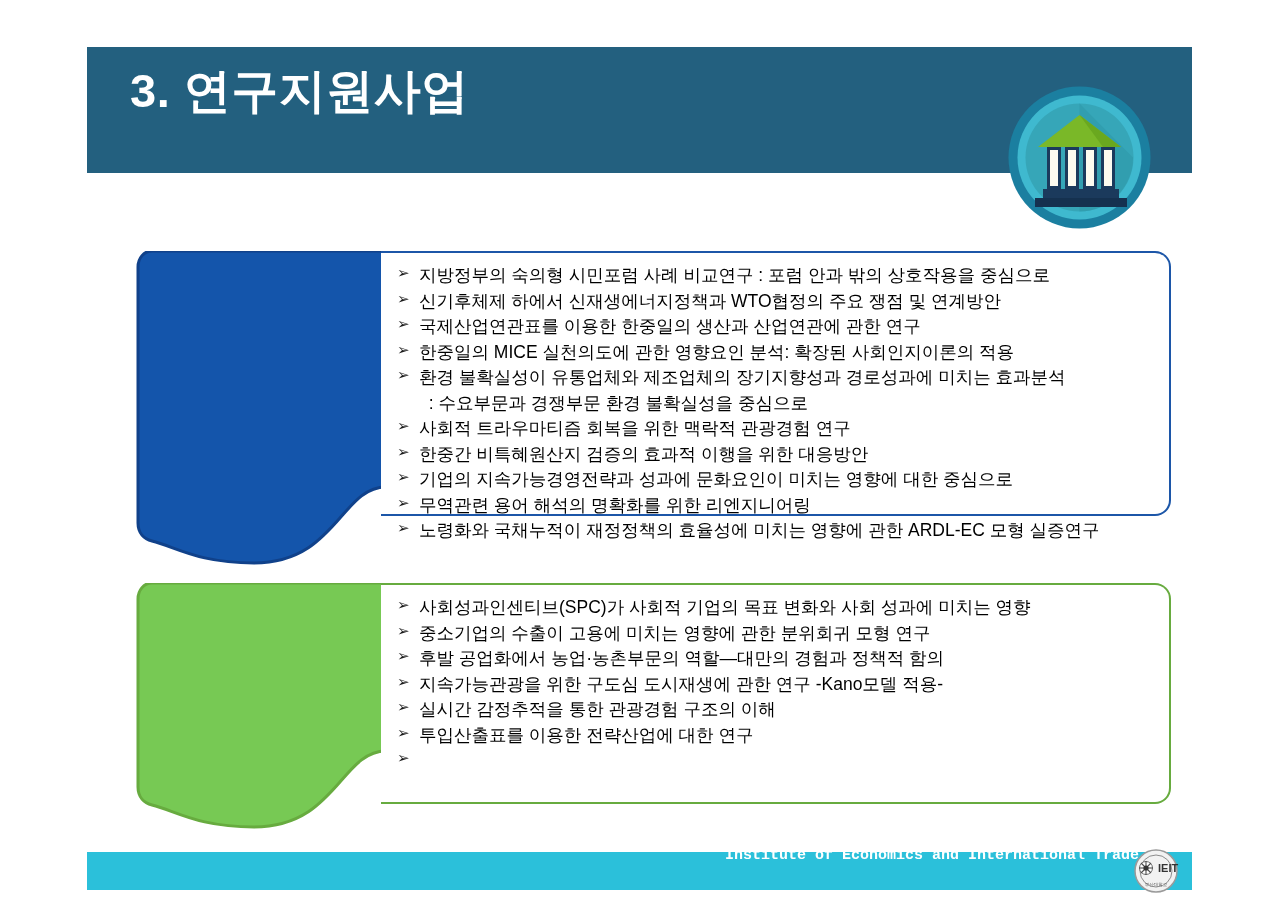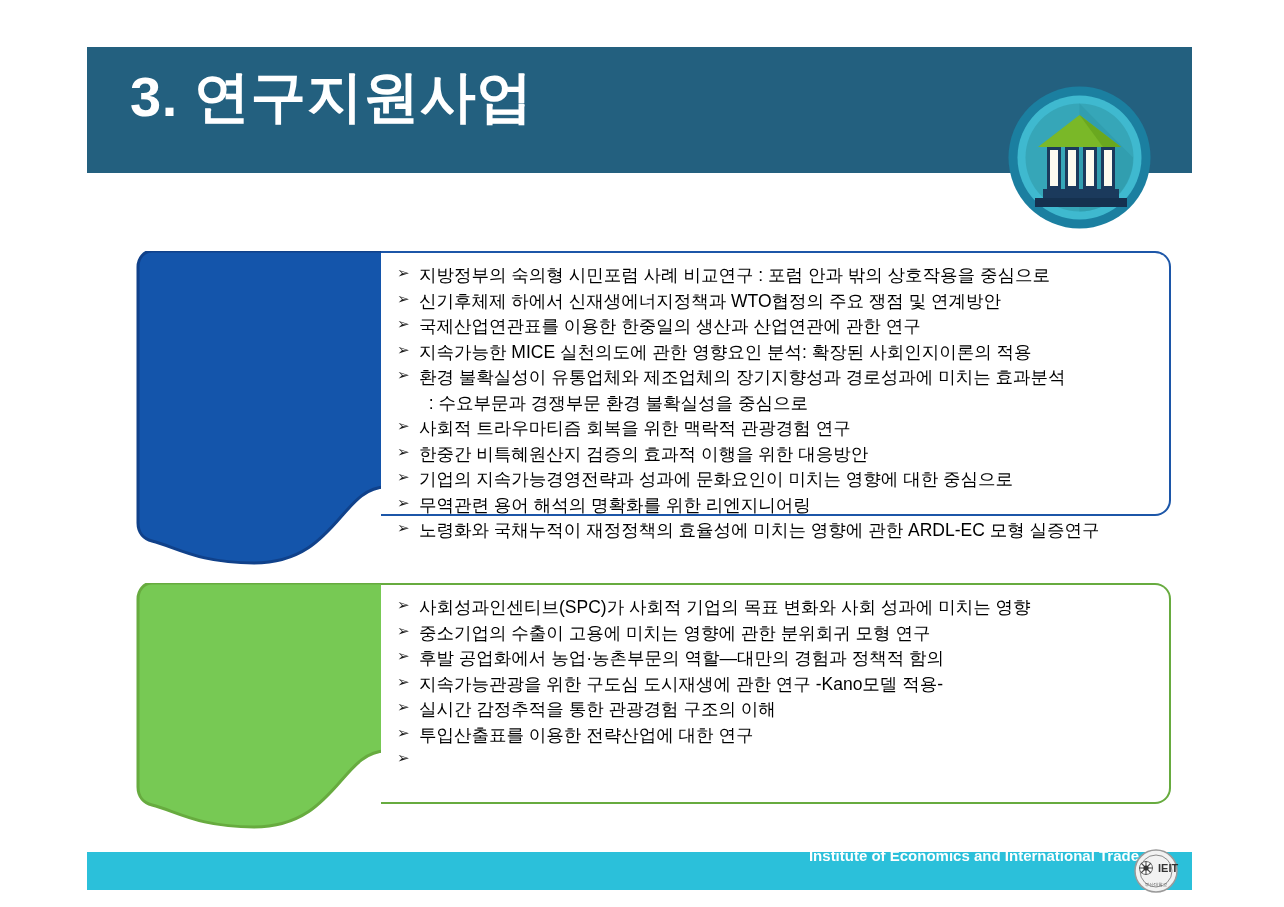--- a/index.html
+++ b/index.html
@@ -10,21 +10,21 @@
     position:relative;overflow:hidden;
   }
 
   
   #header-bar{
     position:absolute;left:87px;top:47px;width:1105px;height:126px;
     background:#23607f;
   }
   #header-title{
     position:absolute;left:130px;top:63px;
-    font-size:56px;font-weight:bold;color:#ffffff;
+    font-size:47px;font-weight:bold;color:#ffffff;
     letter-spacing:0.5px;line-height:1.2;
     white-space:nowrap;
   }
 
   
   #header-logo{
     position:absolute;left:1007px;top:85px;width:145px;height:145px;
   }
   #header-logo svg{display:block;width:145px;height:145px;}
 
@@ -91,21 +91,21 @@
   #blue-list{position:absolute;left:14px;top:10px;width:760px;}
   #green-list{position:absolute;left:14px;top:10px;width:760px;}
 
   
   #footer-bar{
     position:absolute;left:87px;top:852px;width:1105px;height:38px;
     background:#2bc0da;
   }
   #footer-text{
     position:absolute;right:145px;top:824px;
-    text-align:right;color:#ffffff;
+    text-align:right;color:#ffffff;font-family:Liberation Mono, monospace;
   }
   #footer-kr{font-size:17px;font-weight:bold;line-height:1.3;}
   #footer-en{font-size:15px;font-weight:bold;line-height:1.3;}
   #footer-logo{
     position:absolute;left:1133px;top:848px;width:46px;height:46px;text-align:right;
   }
   #footer-logo svg{display:block;}
 </style>
 </head>
 <body>
@@ -145,21 +145,21 @@
     </svg>
   </div>
   <div id="blue-label-text" class="label-text">인문사회학술연구교수
 (B유형)</div>
 
   <div class="content-panel blue">
     <ul class="bullets" id="blue-list">
       <li><span class="arrow">➢</span><span>지방정부의 숙의형 시민포럼 사례 비교연구 : 포럼 안과 밖의 상호작용을 중심으로</span></li>
       <li><span class="arrow">➢</span><span>신기후체제 하에서 신재생에너지정책과 WTO협정의 주요 쟁점 및 연계방안</span></li>
       <li><span class="arrow">➢</span><span>국제산업연관표를 이용한 한중일의 생산과 산업연관에 관한 연구</span></li>
-      <li><span class="arrow">➢</span><span>지속가능한 MICE 실천의도에 관한 영향요인 분석: 확장된 사회인지이론의 적용</span></li>
+      <li><span class="arrow">➢</span><span>한중일의 MICE 실천의도에 관한 영향요인 분석: 확장된 사회인지이론의 적용</span></li>
       <li><span class="arrow">➢</span><span>환경 불확실성이 유통업체와 제조업체의 장기지향성과 경로성과에 미치는 효과분석
   : 수요부문과 경쟁부문 환경 불확실성을 중심으로</span></li>
       <li><span class="arrow">➢</span><span>사회적 트라우마티즘 회복을 위한 맥락적 관광경험 연구</span></li>
       <li><span class="arrow">➢</span><span>한중간 비특혜원산지 검증의 효과적 이행을 위한 대응방안</span></li>
       <li><span class="arrow">➢</span><span>기업의 지속가능경영전략과 성과에 문화요인이 미치는 영향에 대한 중심으로</span></li>
       <li><span class="arrow">➢</span><span>무역관련 용어 해석의 명확화를 위한 리엔지니어링</span></li>
       <li><span class="arrow">➢</span><span>노령화와 국채누적이 재정정책의 효율성에 미치는 영향에 관한 ARDL-EC 모형 실증연구</span></li>
     </ul>
   </div>
 </div>

